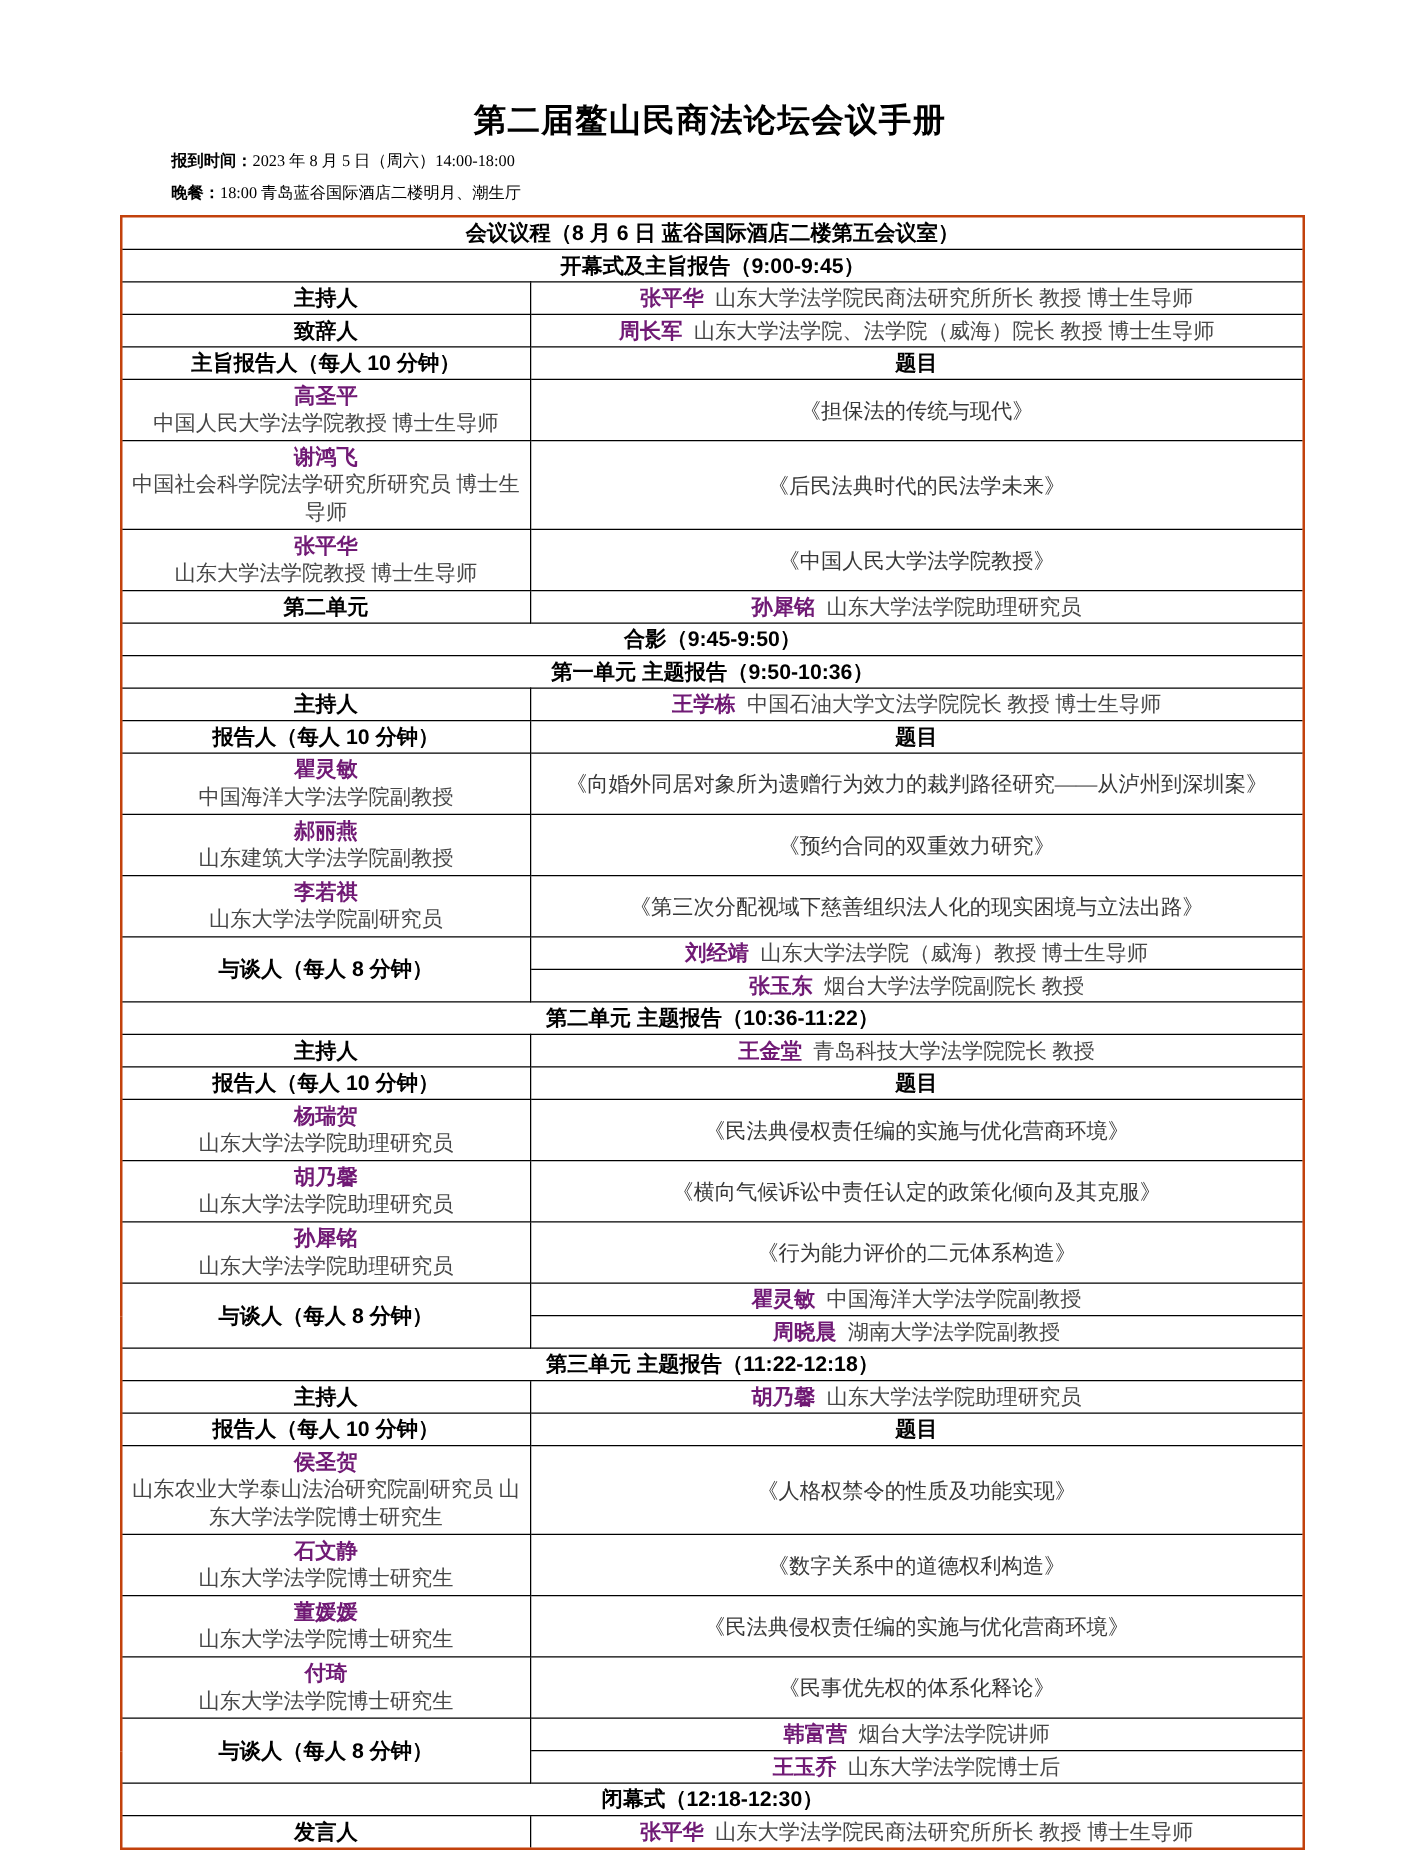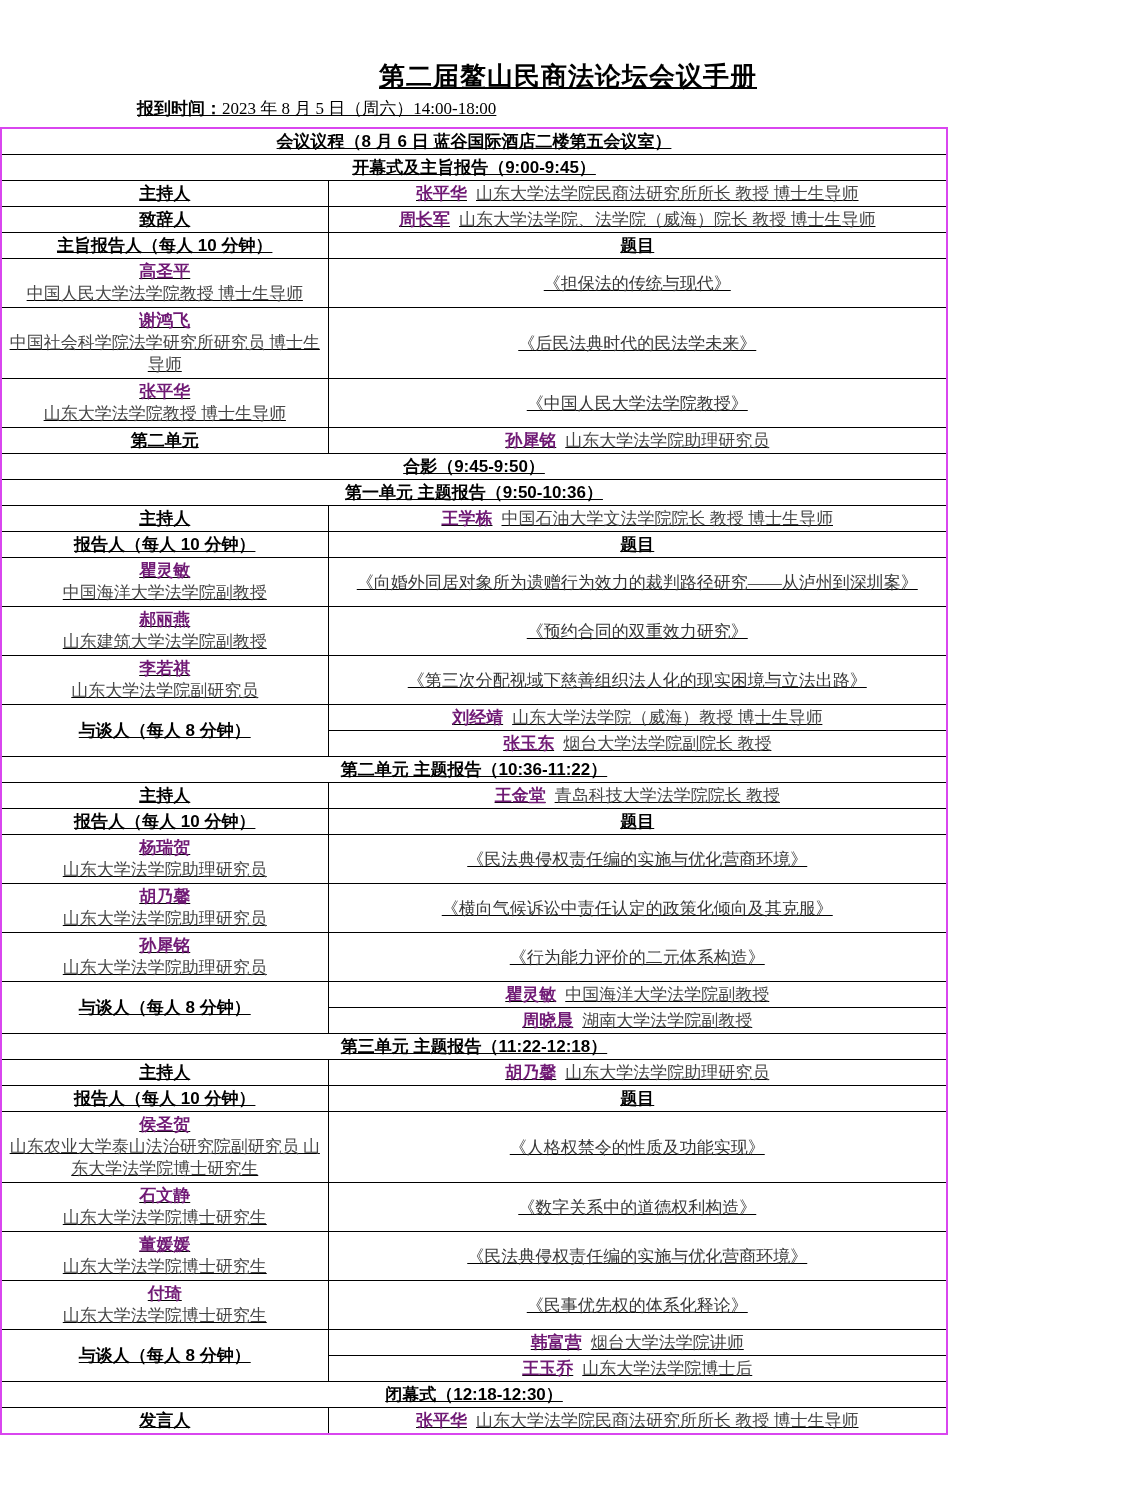--- a/index.html
+++ b/index.html
@@ -4,44 +4,45 @@
 <style>
   * { margin: 0; padding: 0; box-sizing: border-box; }
   html, body { background: #ffffff; }
   body {
     width: 1136px; height: 1491px;
     font-family: "Liberation Serif", serif;
     color: #000;
     position: relative;
     overflow: hidden;
   }
-  .page { width: 1136px; height: 1201px; padding-top: 60px; text-decoration: underline; }
+  .page { width: 1136px; height: 1201px; padding-top: 80px; }
 
   .doc-title {
     text-align: center;
     font-family: "Liberation Sans", sans-serif;
     font-weight: bold;
     font-size: 26px;
     line-height: 32px;
     margin-bottom: 4px;
     letter-spacing: 1px;
   }
 
-  .info { margin-left: 137px; font-size: 17px; margin-bottom: 6px; }
+  .info { margin-left: 137px; font-size: 13px; margin-bottom: 6px; }
   .info-line { line-height: 25px; white-space: nowrap; }
   .info-line .lbl {
     font-family: "Liberation Sans", sans-serif;
     font-weight: bold;
   }
 
   table.agenda {
     border-collapse: collapse;
     table-layout: fixed;
+    margin-left: 96px;
     width: 948px;
-    border: 2px solid #d946ef;
+    border: 2px solid #c2410c;
   }
   col.col-left { width: 327px; }
   td {
     border: 1px solid #000;
     font-size: 17px;
     line-height: 21px;
     padding: 2px 6px;
     text-align: center;
     vertical-align: middle;
   }
@@ -69,20 +70,23 @@
 <body>
 
 <div class="page">
 
   <h1 class="doc-title">第二届鳌山民商法论坛会议手册</h1>
 
   <div class="info">
     <div class="info-line">
       <span class="lbl">报到时间：</span><span>2023 年 8 月 5 日（周六）14:00-18:00</span>
     </div>
+    <div class="info-line">
+      <span class="lbl">晚餐：</span><span>18:00 青岛蓝谷国际酒店二楼明月、潮生厅</span>
+    </div>
   </div>
 
   <table class="agenda">
     <colgroup>
         <col class="col-left">
         <col>
       </colgroup>
     <tbody>
         <tr class="r-section">
           <td class="c-section" colspan="2">会议议程（8 月 6 日 蓝谷国际酒店二楼第五会议室）</td>

